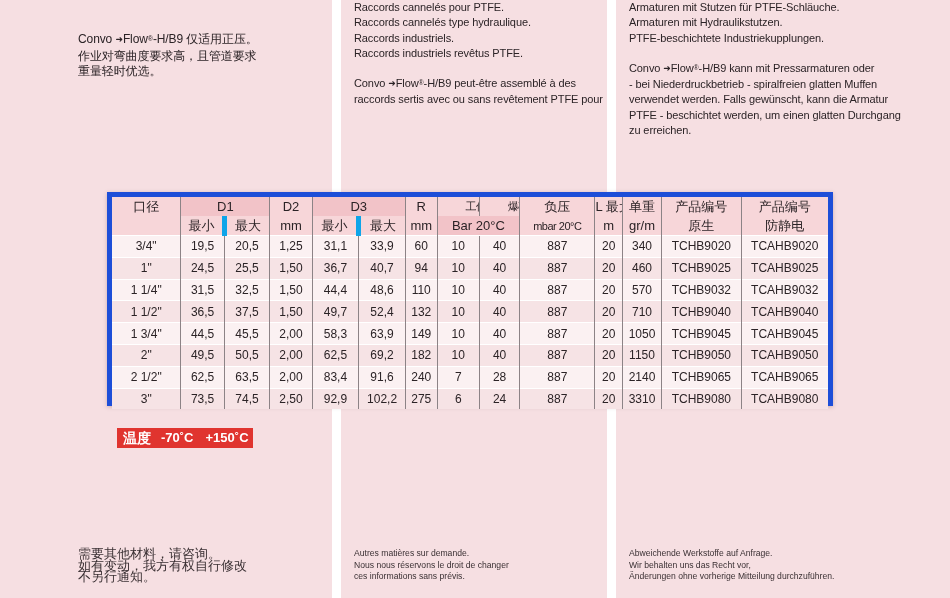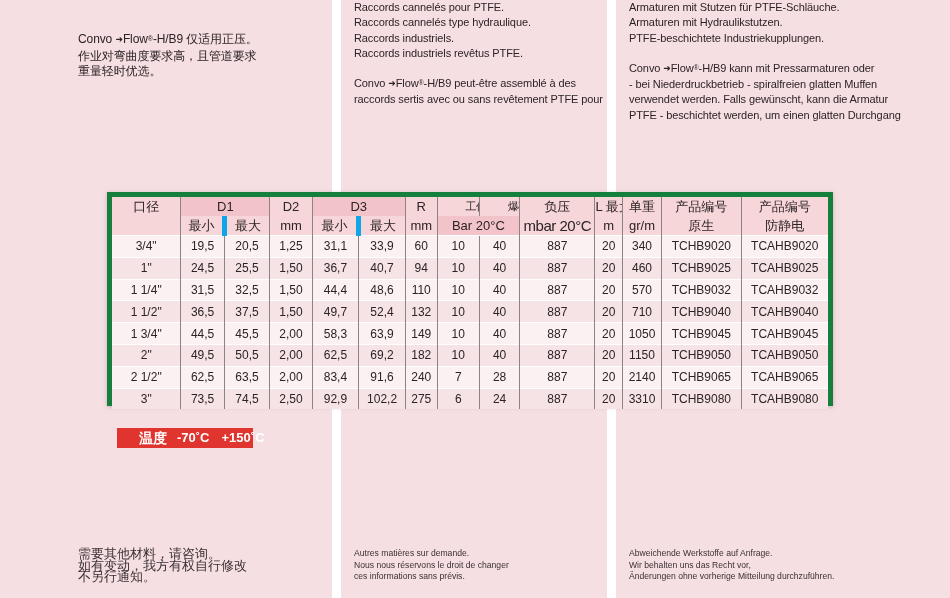--- a/index.html
+++ b/index.html
@@ -21,51 +21,51 @@
     .arrow { display:inline-block; font-size:9px; transform:translateY(-1px); }
     sup.reg { font-size:7px; vertical-align:top; position:relative; top:-1px; }
     .foot { position:absolute; top:548px; font-size:8.6px; line-height:11.6px; color:#3a3033; }
     .foot p { margin:0; white-space:nowrap; }
     .f1 { left:78px; font-size:13px; line-height:11.6px; }
     .f2 { left:354px; }
     .f3 { left:629px; }
 
     .table-box {
       position:absolute; left:107px; top:192px; width:726px; height:214px;
-      background:#15803d;
+      background:#1d4ed8;
       box-shadow:0 1px 4px rgba(120,80,85,0.35);
     }
     table.spec {
       position:absolute; left:5px; top:5px;
       border-collapse:collapse; table-layout:fixed;
       width:716px;
       font-size:12px; color:#2b2326;
     }
     table.spec th, table.spec td {
       text-align:center; padding:0; white-space:nowrap; overflow:hidden;
     }
     table.spec thead th {
       font-weight:normal; font-size:13px; height:19px; background:#f7d6d9;
     }
     table.spec thead tr.h1 th { height:19px; }
     table.spec thead tr.h2 th { height:19px; }
     table.spec thead th.grp { background:#f2c3c8; }
     table.spec thead th.sm { font-size:11px; letter-spacing:-0.6px;padding-left:28px; }
-    table.spec thead th.xs { font-size:15px; letter-spacing:-0.5px; }
+    table.spec thead th.xs { font-size:11px; letter-spacing:-0.5px; }
     table.spec tbody td { height:20.8px; border-top:1.6px solid #ffffff; }
     table.spec tbody tr:nth-child(odd) td { background:#fbf1f2; }
     table.spec tbody tr:nth-child(even) td { background:#f6e3e5; }
     .vl { border-left:1px solid #8c8386; }
     .vlh { border-left:5px solid #0ea5e9; }
 
     .temp-badge {
       position:absolute; left:117px; top:428px; width:136px; height:20px;
       background:#e0342f; color:#ffffff; font-weight:bold;
       font-size:13px; line-height:20px; display:flex; align-items:center;
-      padding-left:22px; box-sizing:border-box;
+      padding-left:6px; box-sizing:border-box;
     }
     .temp-badge span { margin-right:12px; white-space:nowrap; }
     .temp-badge .tl { font-size:14px; margin-right:10px; }
   </style>
 </head>
 <body>
 
 <div class="gutter g1"></div>
 <div class="gutter g2"></div>
 
@@ -93,20 +93,21 @@
   <p>Armaturen mit Stutzen für PTFE-Schläuche.</p>
   <p>Armaturen mit Hydraulikstutzen.</p>
   <p>PTFE-beschichtete Industriekupplungen.</p>
   <div class="spacer"></div>
   <p>
     <span>Convo </span><span class="arrow">➜</span><span>Flow</span><sup class="reg">®</sup><span>-H/B9 kann mit Pressarmaturen oder</span>
   </p>
   <p>- bei Niederdruckbetrieb - spiralfreien glatten Muffen</p>
   <p>verwendet werden. Falls gewünscht, kann die Armatur</p>
   <p>PTFE - beschichtet werden, um einen glatten Durchgang</p>
+  <p>zu erreichen.</p>
 </div>
 
 <div class="table-box">
   <table class="spec">
     <colgroup>
       <col style="width:65px">
         <col style="width:41px">
         <col style="width:43px">
       <col style="width:40px">
         <col style="width:44px">

